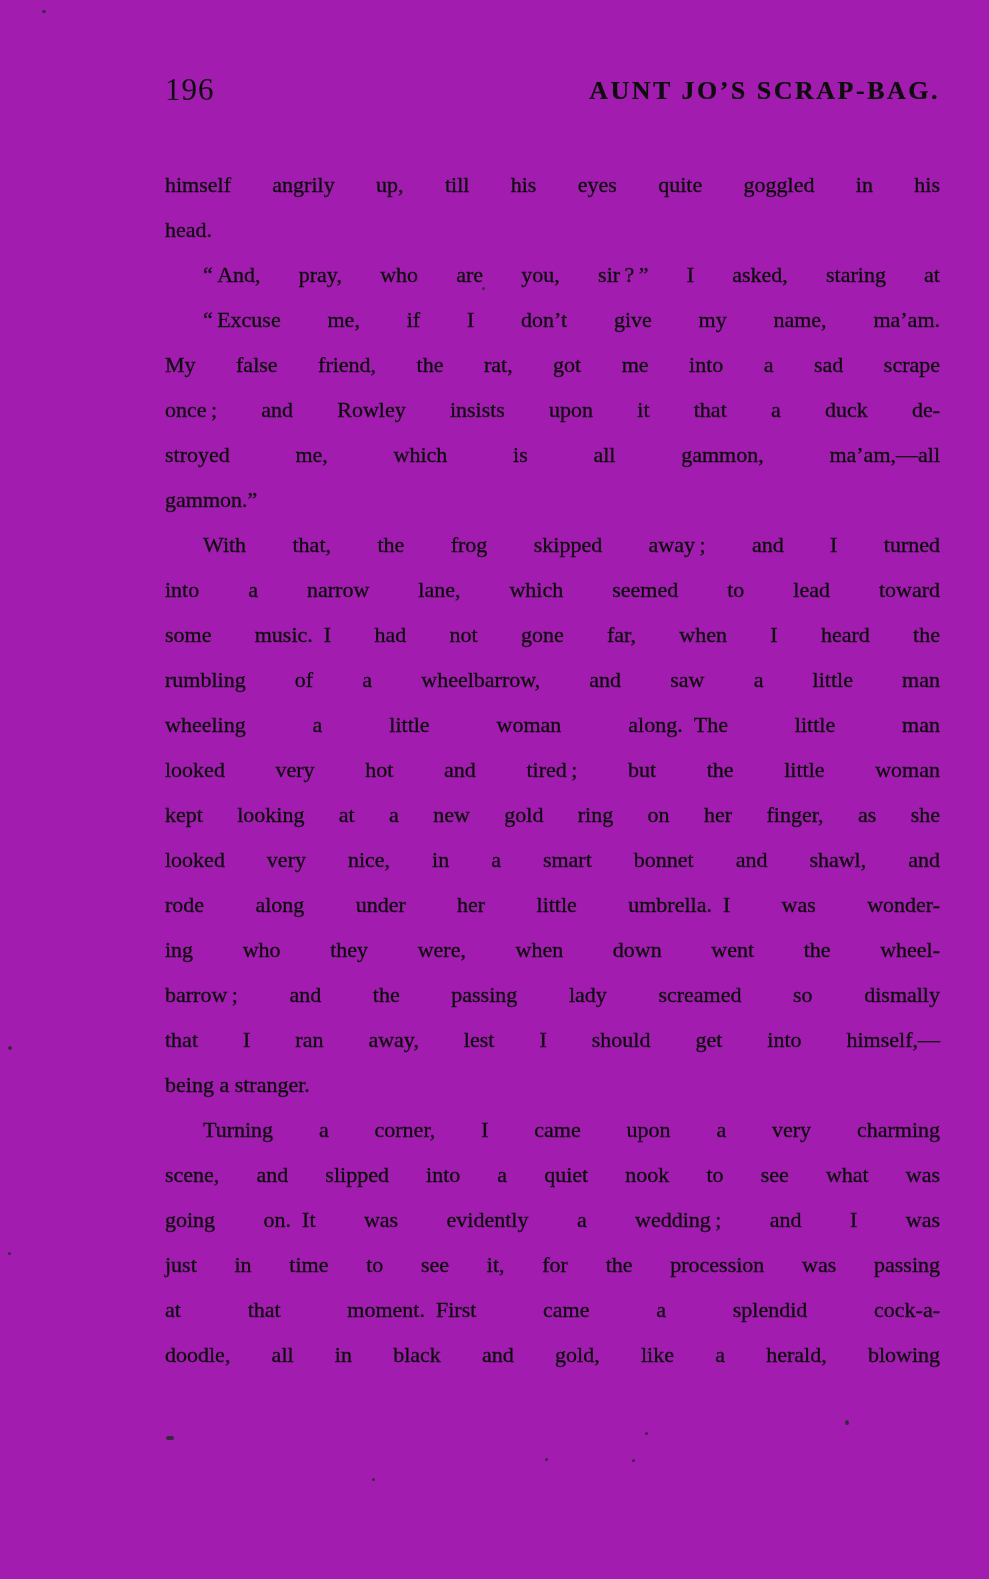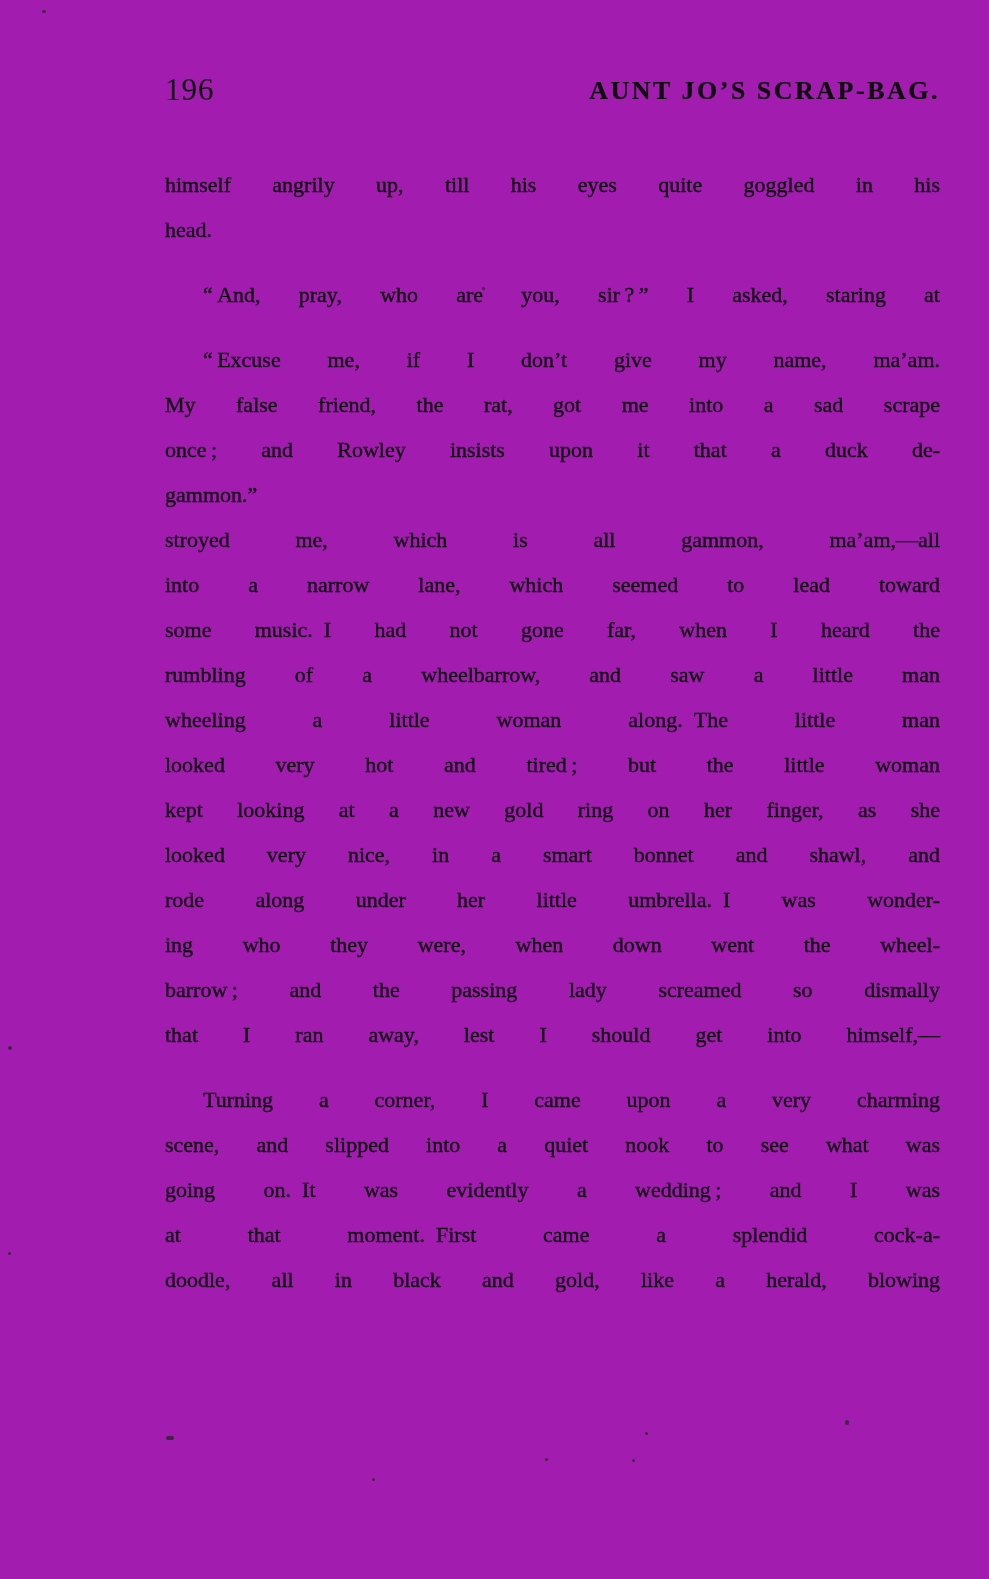--- a/index.html
+++ b/index.html
@@ -43,21 +43,21 @@
     font-size: 22px;
     line-height: 45px;
     -webkit-text-stroke: 0.3px #0d0d0d;
   }
   .para { margin: 0; }
   .ln {
     text-align: justify;
     text-align-last: justify;
   }
   .ln.end { text-align-last: left; }
-  .ln.ind { text-indent: 38px; margin-top: 20px; }
+  .ln.ind { text-indent: 38px; }
   .spk {
     position: absolute;
     background: #2a2a2a;
     border-radius: 50%;
     opacity: 0.85;
   }
   .spk.dash { border-radius: 2px; }
 </style>
 </head>
 <body>
@@ -77,42 +77,45 @@
     </div>
 
     <div class="para">
       <div class="ln ind">“ And, pray, who are you, sir ? ” I asked, staring at</div>
     </div>
 
     <div class="para">
       <div class="ln ind">“ Excuse me, if I don’t give my name, ma’am.</div>
       <div class="ln">My false friend, the rat, got me into a sad scrape</div>
       <div class="ln">once ; and Rowley insists upon it that a duck de-</div>
+      <div class="ln">stroyed me, which is all gammon, ma’am,—all</div>
       <div class="ln end">gammon.”</div>
-      <div class="ln">stroyed me, which is all gammon, ma’am,—all</div>
     </div>
 
     <div class="para">
+      <div class="ln ind">With that, the frog skipped away ; and I turned</div>
       <div class="ln">into a narrow lane, which seemed to lead toward</div>
       <div class="ln">some music. I had not gone far, when I heard the</div>
       <div class="ln">rumbling of a wheelbarrow, and saw a little man</div>
       <div class="ln">wheeling a little woman along. The little man</div>
       <div class="ln">looked very hot and tired ; but the little woman</div>
       <div class="ln">kept looking at a new gold ring on her finger, as she</div>
       <div class="ln">looked very nice, in a smart bonnet and shawl, and</div>
       <div class="ln">rode along under her little umbrella. I was wonder-</div>
       <div class="ln">ing who they were, when down went the wheel-</div>
       <div class="ln">barrow ; and the passing lady screamed so dismally</div>
       <div class="ln">that I ran away, lest I should get into himself,—</div>
+      <div class="ln end">being a stranger.</div>
     </div>
 
     <div class="para">
       <div class="ln ind">Turning a corner, I came upon a very charming</div>
       <div class="ln">scene, and slipped into a quiet nook to see what was</div>
       <div class="ln">going on. It was evidently a wedding ; and I was</div>
+      <div class="ln">just in time to see it, for the procession was passing</div>
       <div class="ln">at that moment. First came a splendid cock-a-</div>
       <div class="ln">doodle, all in black and gold, like a herald, blowing</div>
     </div>
 
   </div>
 
   <div class="spk" style="left:42px;top:10px;width:4px;height:3px;"></div>
   <div class="spk" style="left:482px;top:287px;width:3px;height:3px;"></div>
   <div class="spk" style="left:8px;top:1046px;width:4px;height:4px;"></div>
   <div class="spk" style="left:8px;top:1252px;width:3px;height:3px;"></div>

